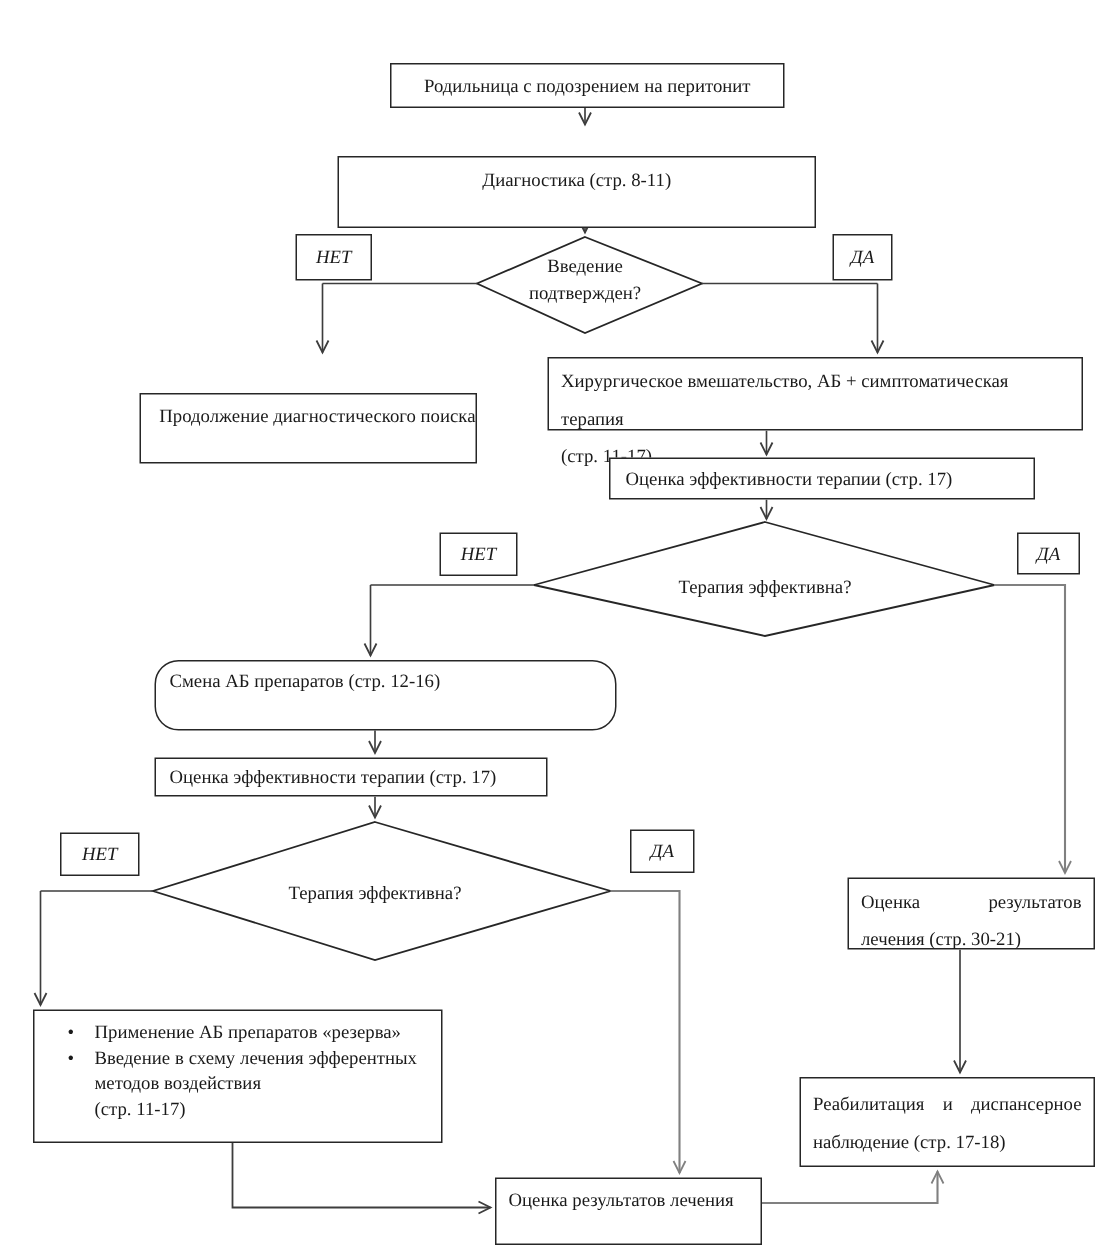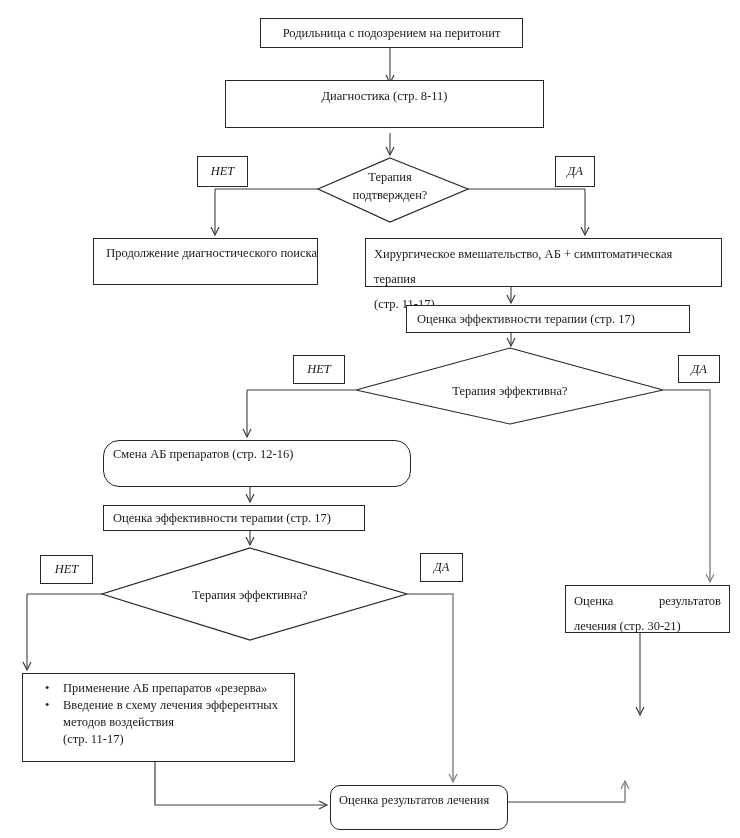--- a/index.html
+++ b/index.html
@@ -1,20 +1,20 @@
 <!DOCTYPE html>
 <html><head>
 <meta charset="utf-8">
 <style>
   html,body{margin:0;padding:0;background:#ffffff;}
   .canvas{position:relative;width:740px;height:838px;background:#ffffff;overflow:hidden;
           font-family:"Liberation Serif","DejaVu Serif",serif;color:#1a1a1a;font-size:12.5px;}
   svg.wires{position:absolute;left:0;top:0;width:740px;height:838px;}
   .node{position:absolute;border:1px solid #262626;background:#ffffff;box-sizing:border-box;line-height:1.3;}
-  .ctr{text-align:center;}
+  .ctr{text-align:center;margin-top:24px;}
   .vctr{display:flex;align-items:center;justify-content:center;}
   .lh2{line-height:25px;}
   .line{display:block;}
   .just{display:block;text-align:justify;text-align-last:justify;}
   .dtext{position:absolute;text-align:center;line-height:1.4;background:transparent;white-space:nowrap;}
   .dtext .line{white-space:nowrap;}
   .tag{position:absolute;border:1px solid #262626;background:#fff;box-sizing:border-box;
        display:flex;align-items:center;justify-content:center;font-style:italic;}
   .k-row{display:flex;padding-left:22px;line-height:17px;}
   .k-marker{width:18px;flex:0 0 18px;}
@@ -85,21 +85,21 @@
   </div>
 
   <div class="tag" style="left:197px;top:156px;width:51px;height:31px;">
     <span>НЕТ</span>
   </div>
   <div class="tag" style="left:555px;top:156px;width:40px;height:31px;">
     <span>ДА</span>
   </div>
 
   <div class="dtext" style="left:312px;top:169px;width:156px;">
-    <span class="line">Терапия</span>
+    <span class="line">Введение</span>
     <span class="line">подтвержден?</span>
   </div>
 
   <div class="node ctr" style="left:93px;top:238px;width:225px;height:47px;padding-top:6px;text-align:right;">
     <span>Продолжение диагностического поиска</span>
   </div>
 
   <div class="node lh2" style="left:365px;top:238px;width:357px;height:49px;padding:3px 8px 0 8px;">
     <span class="line">Хирургическое вмешательство, АБ + симптоматическая терапия</span>
     <span class="line">(стр. 11-17)</span>
@@ -147,23 +147,27 @@
     <div class="k-row">
       <span class="k-marker">•</span>
       <span class="k-text">
         <span class="just">Введение в схему лечения эфферентных</span>
         <span class="line">методов воздействия</span>
         <span class="line">(стр. 11-17)</span>
       </span>
     </div>
   </div>
 
-  <div class="node" style="left:330px;top:785px;width:178px;height:45px;padding:3px 8px 0 8px;line-height:23px;border-radius:10px;">
+  <div class="node" style="left:330px;top:785px;width:178px;height:45px;padding:3px 8px 0 8px;line-height:23px;">
     <span class="line">Оценка результатов лечения</span>
   </div>
 
   <div class="node lh2" style="left:565px;top:585px;width:165px;height:48px;padding:3px 8px 0 8px;">
     <span class="just">Оценка результатов</span>
     <span class="line">лечения (стр. 30-21)</span>
   </div>
 
+  <div class="node lh2" style="left:533px;top:718px;width:197px;height:60px;padding:5px 8px 0 8px;">
+    <span class="just">Реабилитация и диспансерное</span>
+    <span class="line">наблюдение (стр. 17-18)</span>
+  </div>
 
 </div>
 
 </body></html>

